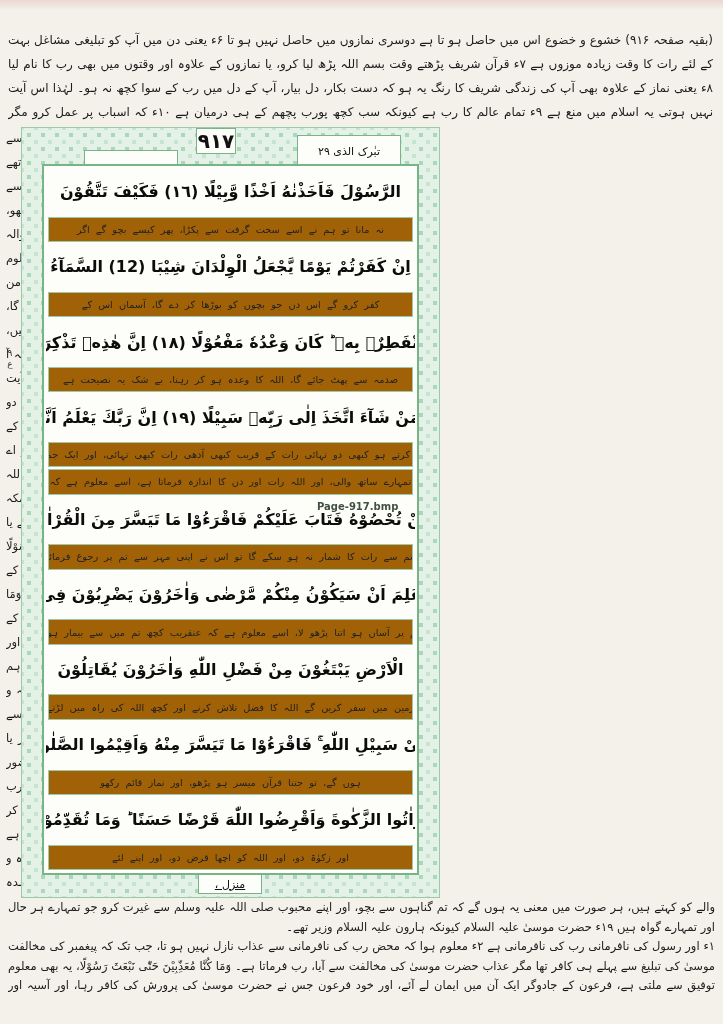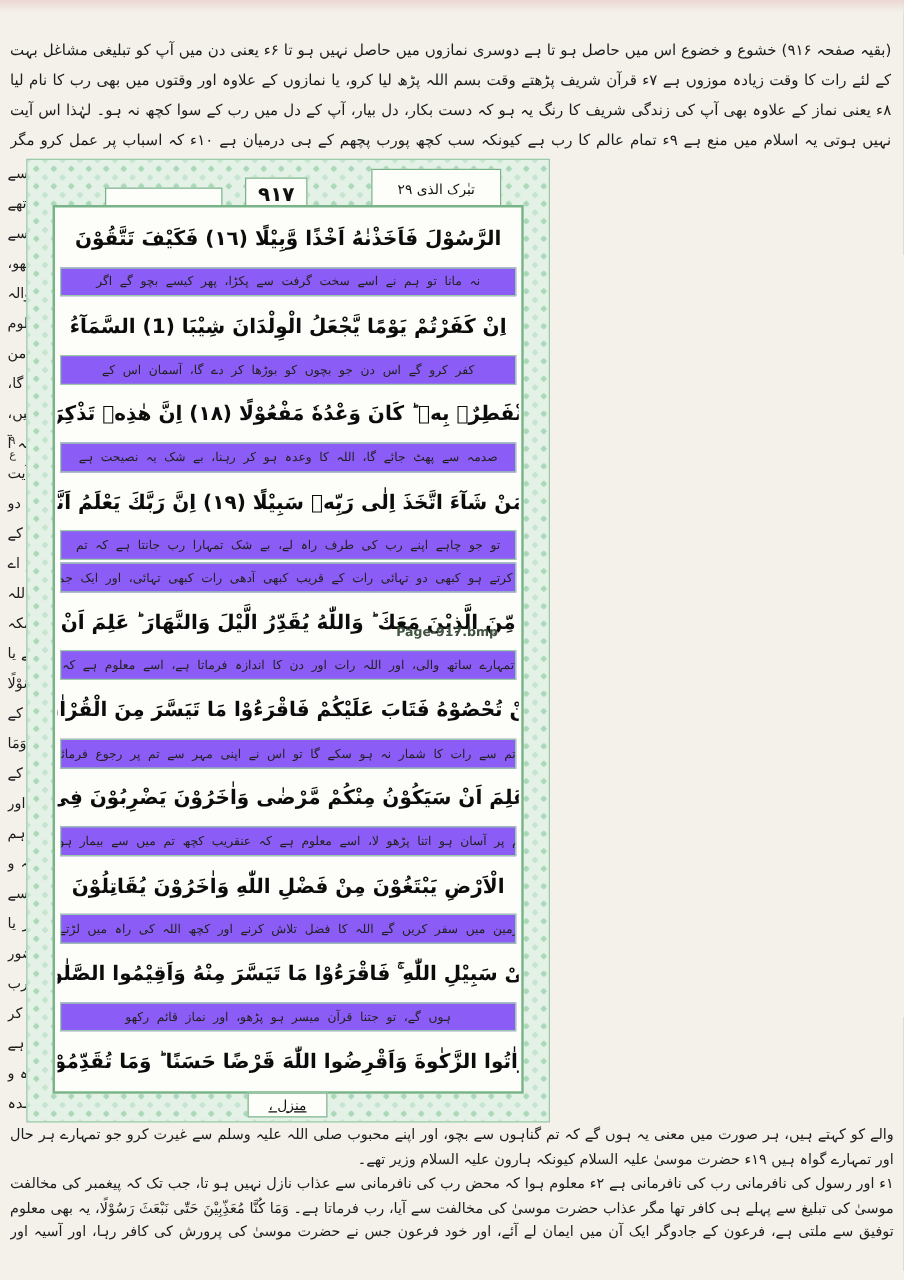--- a/index.html
+++ b/index.html
@@ -20,28 +20,28 @@
         align-items:center;font-size:9px;color:#333;line-height:11px;}
   
   .qbox{position:absolute;top:127px;left:21px;width:419px;height:771px;
         background-color:#e3f1e6;border:1px solid #9ccaa9;box-sizing:border-box;
         background-image:radial-gradient(#abd8b8 22%,rgba(0,0,0,0) 23%),radial-gradient(#c6e5cf 22%,rgba(0,0,0,0) 23%);
         background-size:14px 14px;background-position:0 0,7px 7px;}
   .qheader{position:absolute;top:0;left:0;right:0;height:34px;}
   .hbox{position:absolute;background:#fdfdfa;border:1px solid #79b489;box-sizing:border-box;
         display:flex;align-items:center;justify-content:center;color:#111;}
   .hbox.juz{top:7px;right:38px;width:104px;height:32px;font-size:11px;}
-  .hbox.pageno{top:14px;left:174px;width:50px;height:26px;font-size:16px;font-weight:bold;}
+  .hbox.pageno{top:0;left:174px;width:40px;height:26px;font-size:20px;font-weight:bold;}
   .hbox.surah{top:7px;left:62px;width:94px;height:38px;font-size:11px;margin-top:15px;}
   .qcontent{position:absolute;top:36px;left:20px;right:20px;bottom:22px;background:#fdfdfa;
         border:2px solid #79b489;box-sizing:border-box;display:flex;flex-direction:column;padding:2px;}
   .arow{flex:2.05;display:flex;align-items:center;justify-content:center;
         font-size:16px;font-weight:bold;color:#0c0c0c;white-space:nowrap;overflow:hidden;direction:rtl;}
   .urow{flex:1;display:flex;align-items:center;justify-content:center;margin:1px 2px;
-        border:1px solid #9ccaa9;background:#8b5cf6;font-size:9.8px;color:#222;
+        border:1px solid #9ccaa9;background:#a16207;font-size:9.8px;color:#222;
         white-space:nowrap;overflow:hidden;direction:rtl;word-spacing:3px;}
   .manzil{position:absolute;bottom:3px;left:176px;width:64px;height:20px;background:#fdfdfa;
         border:1px solid #79b489;box-sizing:border-box;display:flex;align-items:center;
         justify-content:center;font-size:11px;color:#111;text-decoration:underline;}
   .overlay-filename{position:absolute;top:501px;left:317px;direction:ltr;font-size:10px;
         font-weight:bold;color:#41523f;text-shadow:1px 1px 0 rgba(255,255,255,.85);letter-spacing:0px;}
 </style>
 </head>
 <body>
 
@@ -97,38 +97,37 @@
 
   <div class="qbox">
     <div class="qheader">
       <div class="hbox juz">تبٰرک الذی ۲۹</div>
       <div class="hbox pageno">٩١٧</div>
       <div class="hbox surah">المزمل ۷۳</div>
     </div>
     <div class="qcontent">
       <div class="arow">الرَّسُوْلَ فَاَخَذْنٰهُ اَخْذًا وَّبِيْلًا (١٦) فَكَيْفَ تَتَّقُوْنَ</div>
       <div class="urow">نہ مانا تو ہم نے اسے سخت گرفت سے پکڑا، پھر کیسے بچو گے اگر</div>
-      <div class="arow">اِنْ كَفَرْتُمْ يَوْمًا يَّجْعَلُ الْوِلْدَانَ شِيْبَا (1) السَّمَآءُ</div>
+      <div class="arow">اِنْ كَفَرْتُمْ يَوْمًا يَّجْعَلُ الْوِلْدَانَ شِيْبَا (12) السَّمَآءُ</div>
       <div class="urow">کفر کرو گے اس دن جو بچوں کو بوڑھا کر دے گا، آسمان اس کے</div>
       <div class="arow">مُنْفَطِرٌۢ بِهٖ ؕ كَانَ وَعْدُهٗ مَفْعُوْلًا (١٨) اِنَّ هٰذِهٖ تَذْكِرَةٌ</div>
       <div class="urow">صدمہ سے پھٹ جائے گا، اللہ کا وعدہ ہو کر رہنا، بے شک یہ نصیحت ہے</div>
       <div class="arow">فَمَنْ شَآءَ اتَّخَذَ اِلٰى رَبِّهٖ سَبِيْلًا (١٩) اِنَّ رَبَّكَ يَعْلَمُ اَنَّكَ</div>
-      <div class="urow">تو جو چاہے اپنے رب کی طرف راہ لے، بے شک تمہارا رب جانتا ہے کہ تم</div>
       <div class="urow">قیام کرتے ہو کبھی دو تہائی رات کے قریب کبھی آدھی رات کبھی تہائی، اور ایک جماعت</div>
-      <div class="arow">مِّنَ الَّذِيْنَ مَعَكَ ؕ وَاللّٰهُ يُقَدِّرُ الَّيْلَ وَالنَّهَارَ ؕ عَلِمَ اَنْ</div>
       <div class="urow">تمہارے ساتھ والی، اور اللہ رات اور دن کا اندازہ فرماتا ہے، اسے معلوم ہے کہ</div>
       <div class="arow">لَّنْ تُحْصُوْهُ فَتَابَ عَلَيْكُمْ فَاقْرَءُوْا مَا تَيَسَّرَ مِنَ الْقُرْاٰنِ</div>
       <div class="urow">اے مسلمانو تم سے رات کا شمار نہ ہو سکے گا تو اس نے اپنی مہر سے تم پر رجوع فرمائی، اب قرآن</div>
       <div class="arow">عَلِمَ اَنْ سَيَكُوْنُ مِنْكُمْ مَّرْضٰى وَاٰخَرُوْنَ يَضْرِبُوْنَ فِى</div>
       <div class="urow">میں سے جتنا تم پر آسان ہو اتنا پڑھو لا، اسے معلوم ہے کہ عنقریب کچھ تم میں سے بیمار ہوں گے، اور کچھ</div>
       <div class="arow">الْاَرْضِ يَبْتَغُوْنَ مِنْ فَضْلِ اللّٰهِ وَاٰخَرُوْنَ يُقَاتِلُوْنَ</div>
       <div class="urow">زمین میں سفر کریں گے اللہ کا فضل تلاش کرنے اور کچھ اللہ کی راہ میں لڑتے</div>
       <div class="arow">فِىْ سَبِيْلِ اللّٰهِ ۚ فَاقْرَءُوْا مَا تَيَسَّرَ مِنْهُ وَاَقِيْمُوا الصَّلٰوةَ</div>
       <div class="urow">ہوں گے، تو جتنا قرآن میسر ہو پڑھو، اور نماز قائم رکھو</div>
       <div class="arow">وَاٰتُوا الزَّكٰوةَ وَاَقْرِضُوا اللّٰهَ قَرْضًا حَسَنًا ؕ وَمَا تُقَدِّمُوْا</div>
+      <div class="urow">اور زکوٰۃ دو، اور اللہ کو اچھا قرض دو، اور اپنے لئے</div>
     </div>
     <div class="manzil">منزل ،</div>
   </div>
 
   <div class="overlay-filename">Page-917.bmp</div>
 
   <div class="bottomnote">
     <div class="jline">والے کو کہتے ہیں، ہر صورت میں معنی یہ ہوں گے کہ تم گناہوں سے بچو، اور اپنے محبوب صلی اللہ علیہ وسلم سے غیرت کرو جو تمہارے ہر حال کا مشاہدہ فرما رہے ہیں</div>
     <div class="jline endline">اور تمہارے گواہ ہیں ۱۹ء حضرت موسیٰ علیہ السلام کیونکہ ہارون علیہ السلام وزیر تھے۔</div>
     <div class="jline">۱ء اور رسول کی نافرمانی رب کی نافرمانی ہے ۲ء معلوم ہوا کہ محض رب کی نافرمانی سے عذاب نازل نہیں ہو تا، جب تک کہ پیغمبر کی مخالفت نہ ہو، کیونکہ فرعون حضرت</div>

